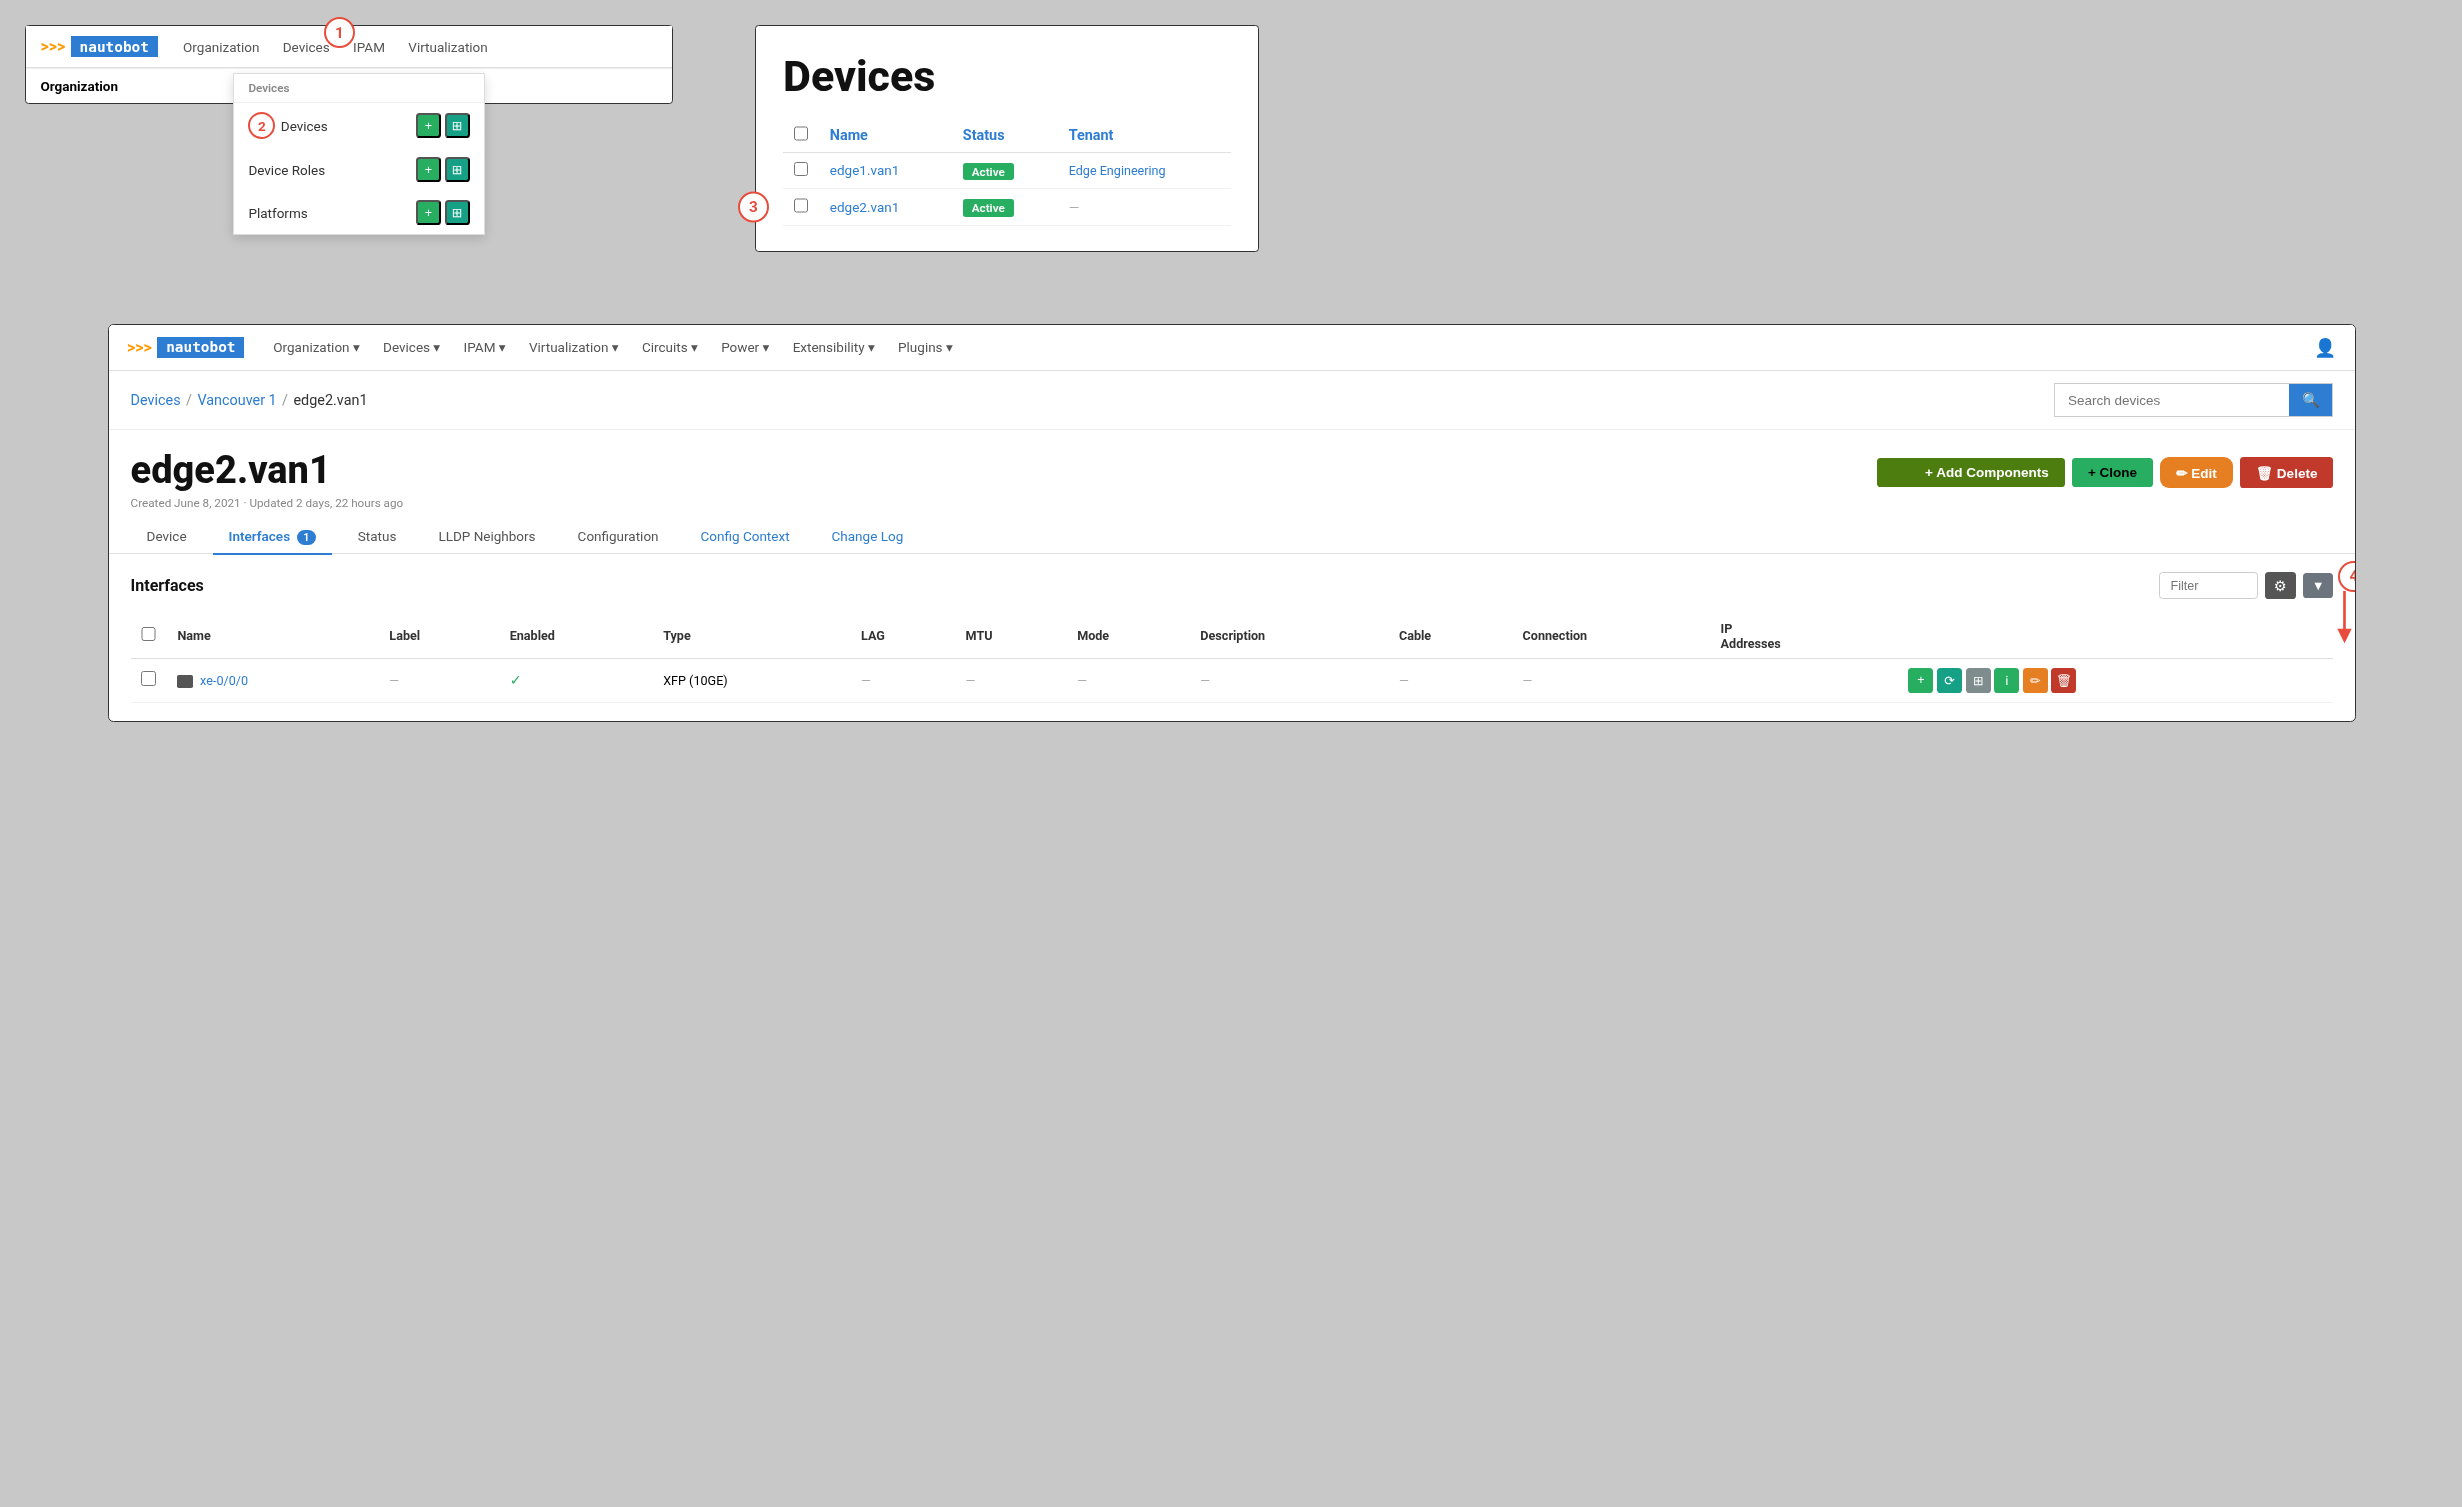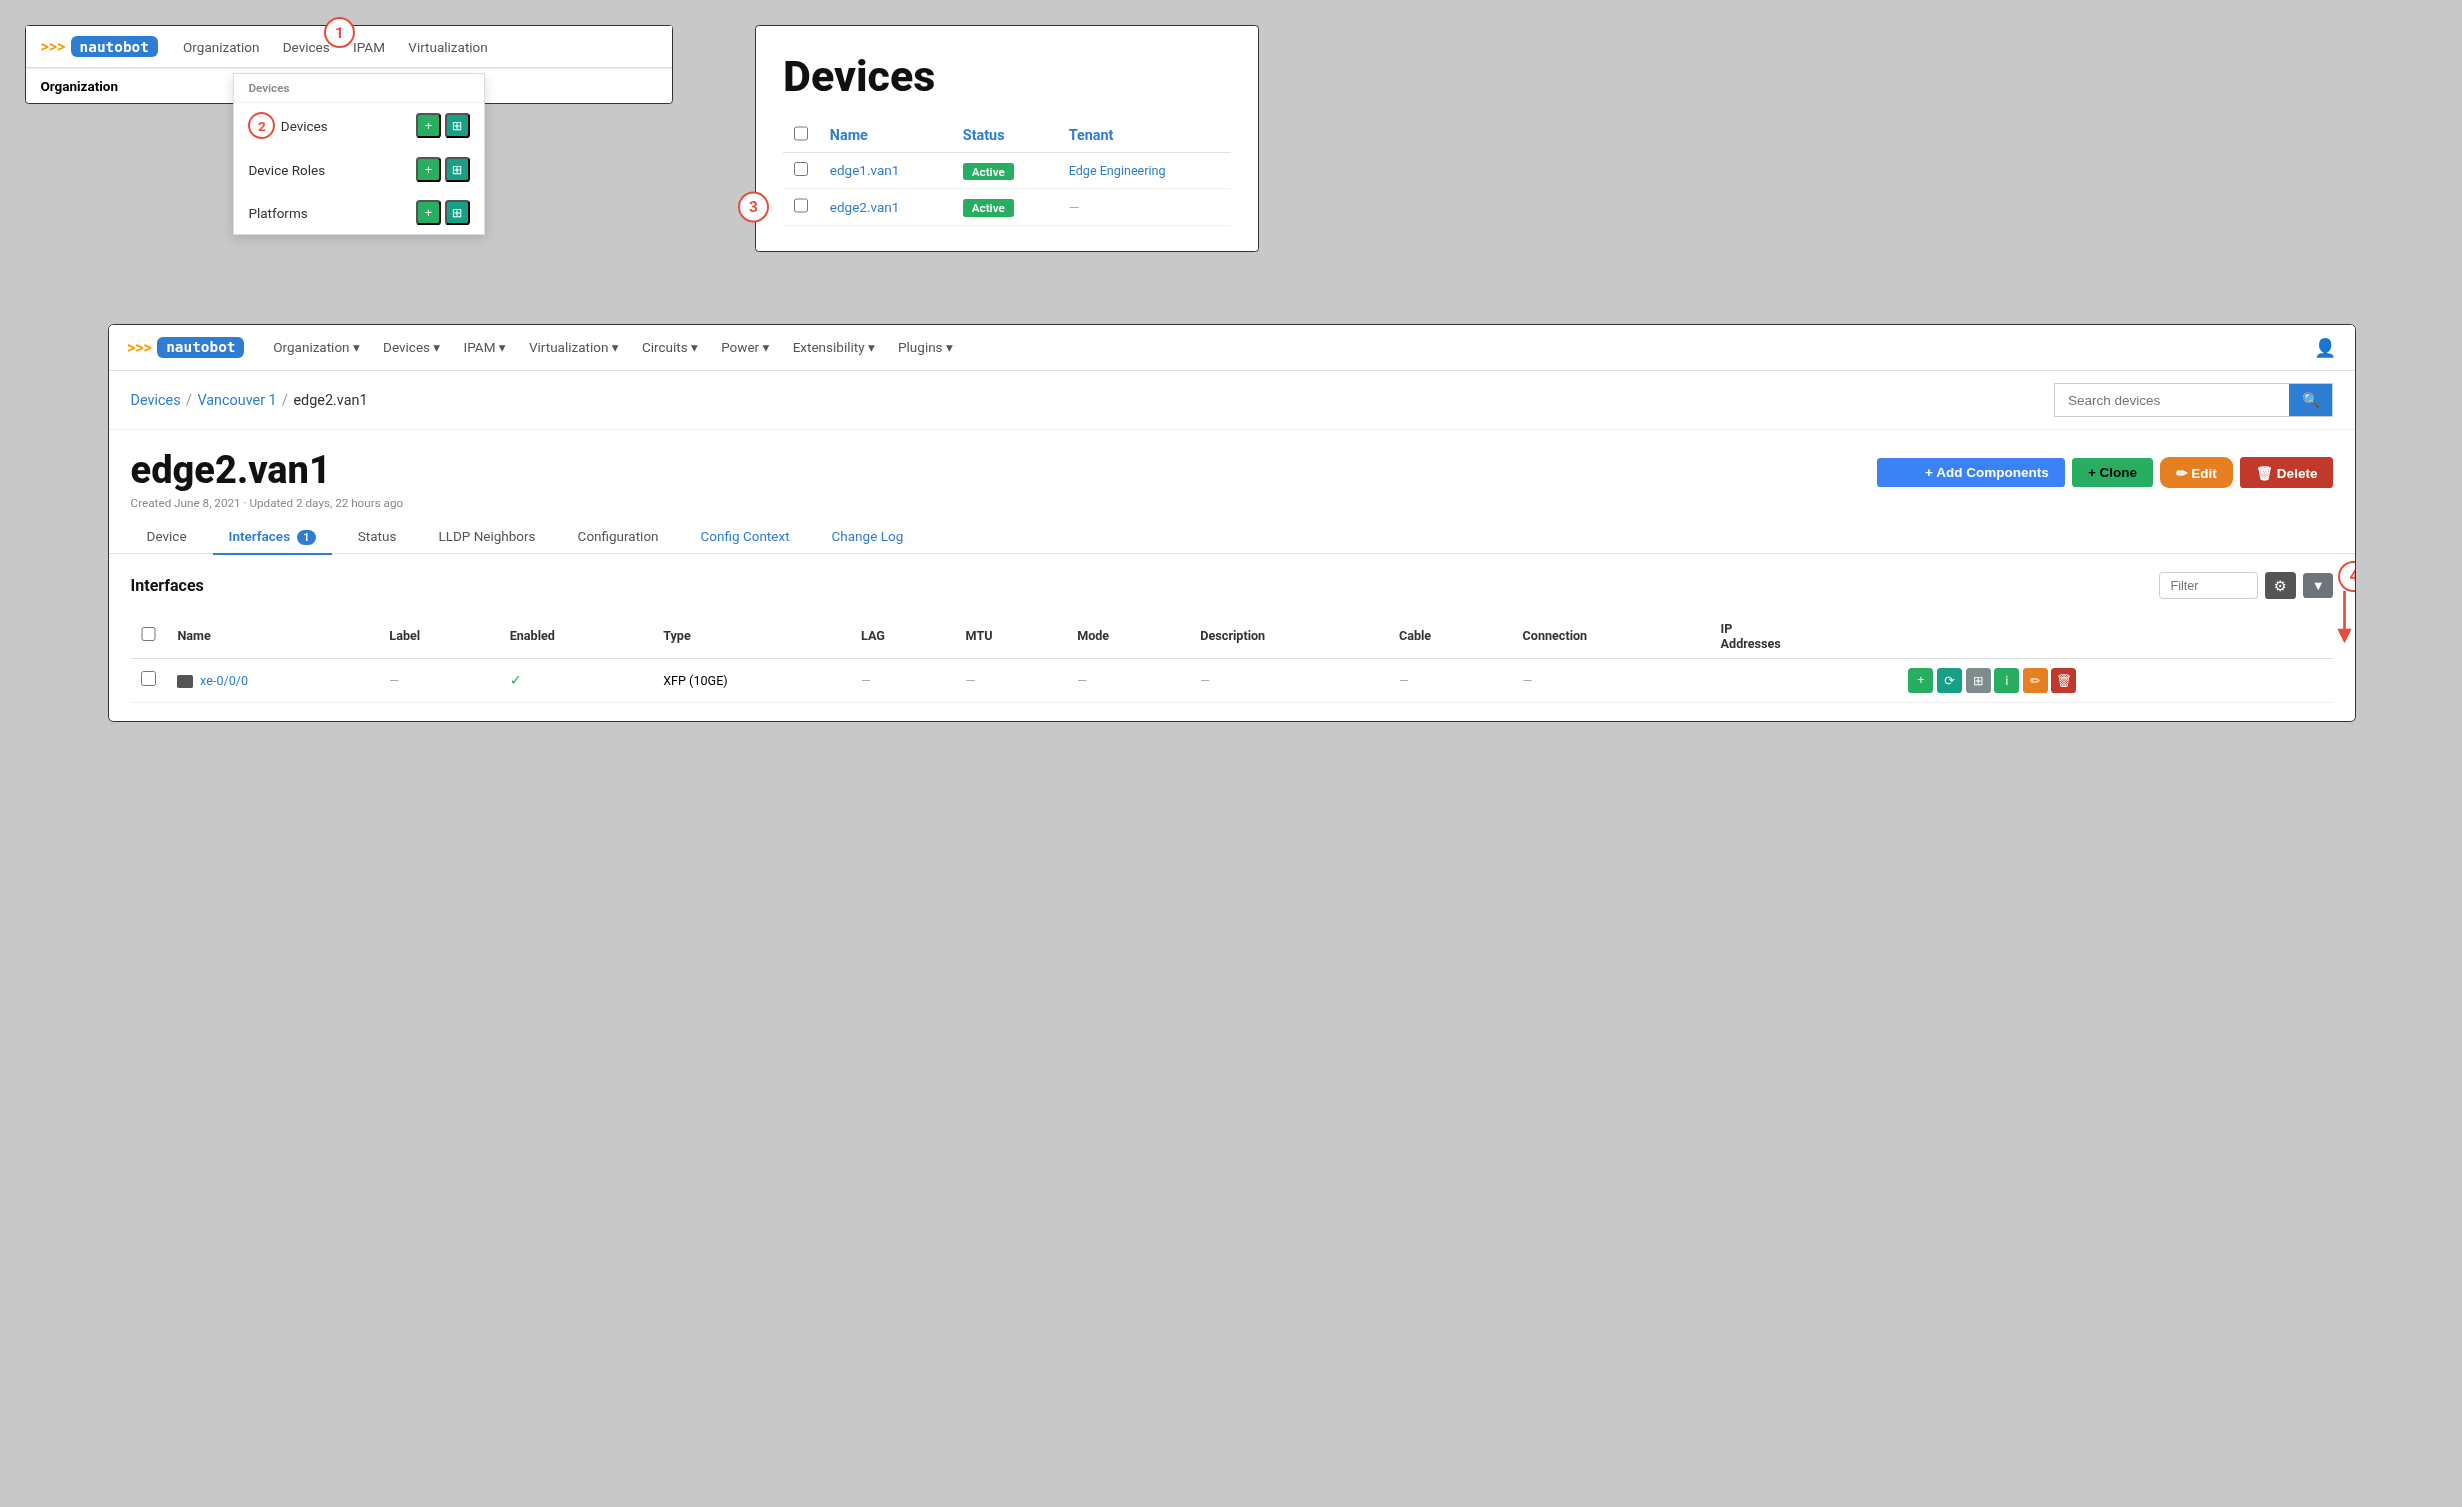--- a/index.html
+++ b/index.html
@@ -43,21 +43,21 @@
     .logo-arrows {
       color: #f90;
       font-weight: bold;
       font-size: 16px;
     }
 
     .logo-text {
       background: #2d7dd2;
       color: white;
       padding: 2.7px 9px;
-      border-radius: 6px;
+      border-radius: 0;
       font-size: 14.4px;
       font-weight: bold;
       font-family: monospace;
     }
 
     .nav-item {
       color: #555;
       font-size: 13.5px;
       cursor: pointer;
       padding: 3.6px 7.2px;
@@ -312,21 +312,21 @@
       border-radius: 3.6px;
       font-size: 13.5px;
       cursor: pointer;
       border: none;
       font-weight: 600;
       display: flex;
       align-items: center;
       gap: 5.4px;
     }
 
-    .btn-dark { background: #3b82f6; color: white; padding-left: 48px; }
+    .btn-dark { background: #4d7c0f; color: white; padding-left: 48px; }
     .btn-green { background: #27ae60; color: #000000; }
     .btn-yellow { background: #e67e22; color: white; border-radius: 9px; }
     .btn-red { background: #c0392b; color: white; }
 
     
     .tabs-bar {
       display: flex;
       gap: 10px;
       border-bottom: 1.8px solid #e0e0e0;
       padding: 0 21.6px;

